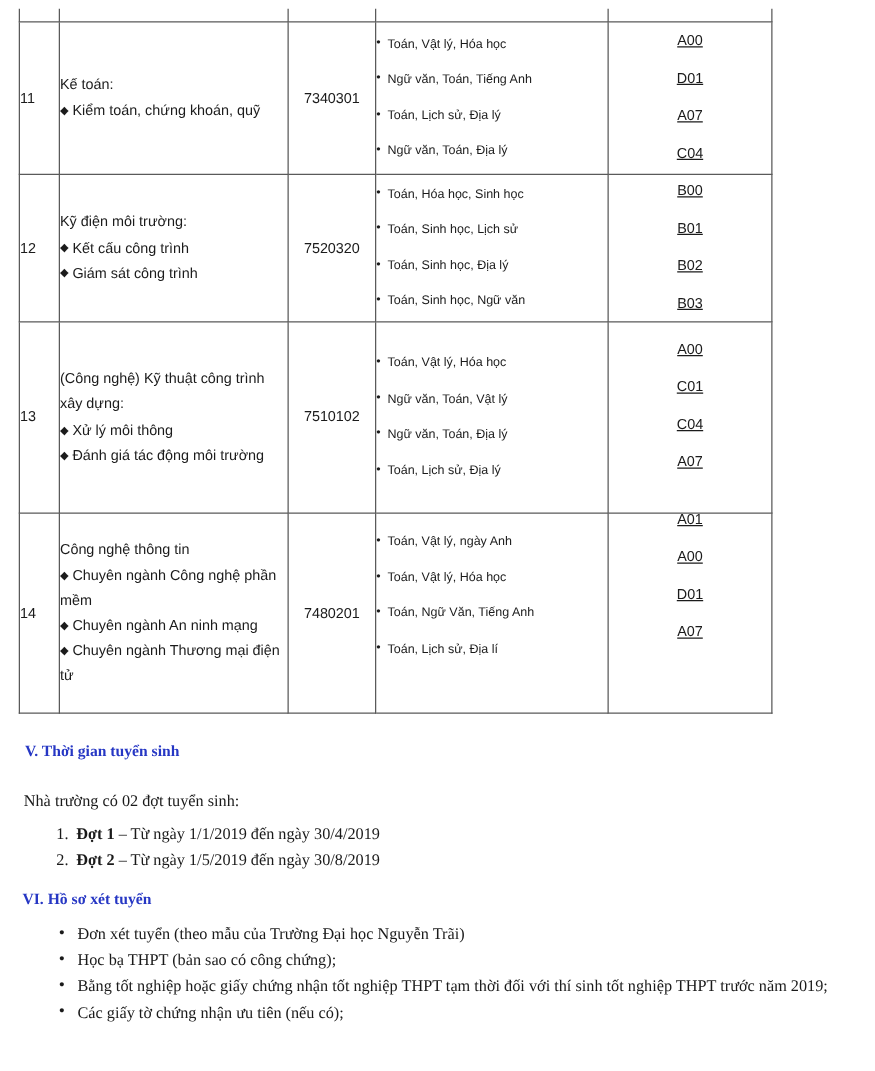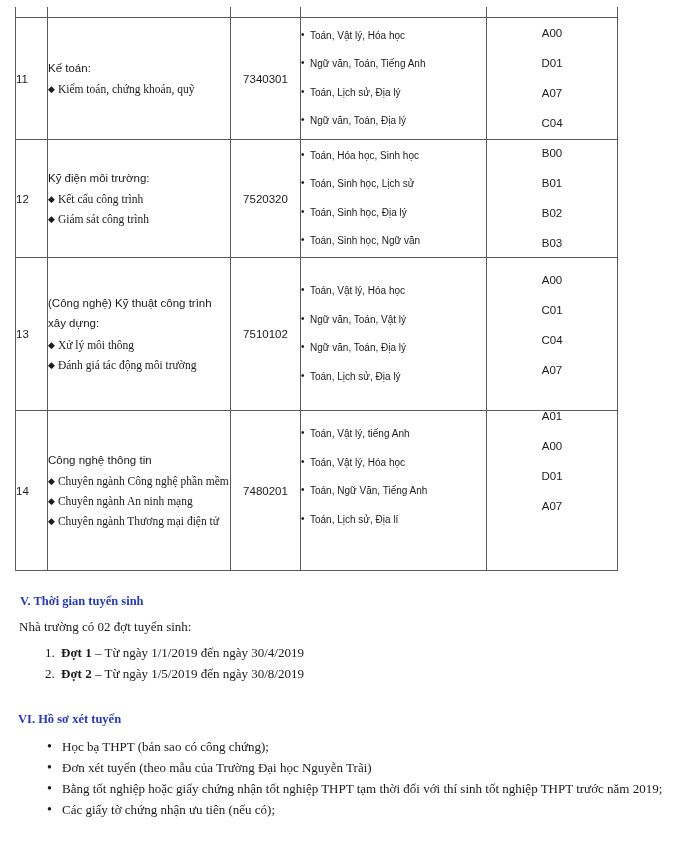--- a/index.html
+++ b/index.html
@@ -60,20 +60,21 @@
   }
   td.combo-cell {
     padding: 6px 6px 6px 8px;
     font-size: 10px;
     line-height: 1.0;
   }
   td.block-cell {
     text-align: center;
     font-size: 11.5px;
     line-height: 1.0;
+    text-decoration: underline;
   }
   .combo-list { list-style: none; margin: 0; padding: 0; }
   .combo-list li {
     position: relative;
     padding-left: 9px;
     margin: 0 0 18.5px 0;
     white-space: nowrap;
   }
   .combo-list li:last-child { margin-bottom: 0; }
   .combo-list li::before {
@@ -84,21 +85,20 @@
     font-size: 10px;
   }
   .block-list { list-style: none; margin: 0; padding: 0; }
   .block-list li { margin: 0 0 18.5px 0; }
   .block-list li:last-child { margin-bottom: 0; }
 
   .major-title { margin: 0 0 1px 0; }
   .major-sub {
     margin: 0;
     text-indent: 0;
-    font-family: Liberation Serif, serif;
   }
   .major-sub .dia {
     font-size: 9px;
     vertical-align: 1px;
     margin-right: 3px;
   }
 
   
   .section {
     position: absolute;
@@ -252,53 +252,53 @@
         <td class="no-cell">14</td>
         <td class="major-cell">
           <div class="major-title">Công nghệ thông tin</div>
           <div class="major-sub"><span class="dia">◆</span><span>Chuyên ngành Công nghệ phần mềm</span></div>
           <div class="major-sub"><span class="dia">◆</span><span>Chuyên ngành An ninh mạng</span></div>
           <div class="major-sub"><span class="dia">◆</span><span>Chuyên ngành Thương mại điện tử</span></div>
         </td>
         <td class="code-cell">7480201</td>
         <td class="combo-cell" style="vertical-align:top;padding-top:18px">
           <ul class="combo-list">
-            <li>Toán, Vật lý, tiếng Anh</li>
+            <li>Toán, Vật lý, ngày Anh</li>
             <li>Toán, Vật lý, Hóa học</li>
             <li>Toán, Ngữ Văn, Tiếng Anh</li>
             <li>Toán, Lịch sử, Địa lí</li>
           </ul>
         </td>
         <td class="block-cell" style="vertical-align:top;">
           <ul class="block-list">
             <li>A01</li>
             <li>A00</li>
             <li>D01</li>
             <li>A07</li>
           </ul>
         </td>
       </tr>
     </tbody>
   </table>
 </div>
 
 <div class="section" style="top:594px">
   <h2 class="sec-heading" style="margin-left:20px">V. Thời gian tuyển sinh</h2>
-  <p class="sec-para" style="margin-left:19px;margin-top:10px">Nhà trường có 02 đợt tuyển sinh:</p>
+  <p class="sec-para" style="margin-left:19px;margin-top:24px">Nhà trường có 02 đợt tuyển sinh:</p>
   <ol class="phases" style="margin-left:45px;margin-top:8px">
     <li>
       <span class="num">1.</span><b>Đợt 1</b><span> – Từ ngày 1/1/2019 đến ngày 30/4/2019</span>
     </li>
     <li>
       <span class="num">2.</span><b>Đợt 2</b><span> – Từ ngày 1/5/2019 đến ngày 30/8/2019</span>
     </li>
   </ol>
 </div>
 
 <div class="section" style="top:712px">
   <h2 class="sec-heading" style="margin-left:18px">VI. Hồ sơ xét tuyển</h2>
   <ul class="docs" style="margin-left:45px;margin-top:11px;width:620px">
+    <li>Đơn xét tuyển (theo mẫu của Trường Đại học Nguyễn Trãi)</li>
     <li>Học bạ THPT (bản sao có công chứng);</li>
-    <li>Đơn xét tuyển (theo mẫu của Trường Đại học Nguyễn Trãi)</li>
     <li>Bằng tốt nghiệp hoặc giấy chứng nhận tốt nghiệp THPT tạm thời đối với thí sinh tốt nghiệp THPT trước năm 2019;</li>
     <li>Các giấy tờ chứng nhận ưu tiên (nếu có);</li>
   </ul>
 </div>
 
 </body></html>

